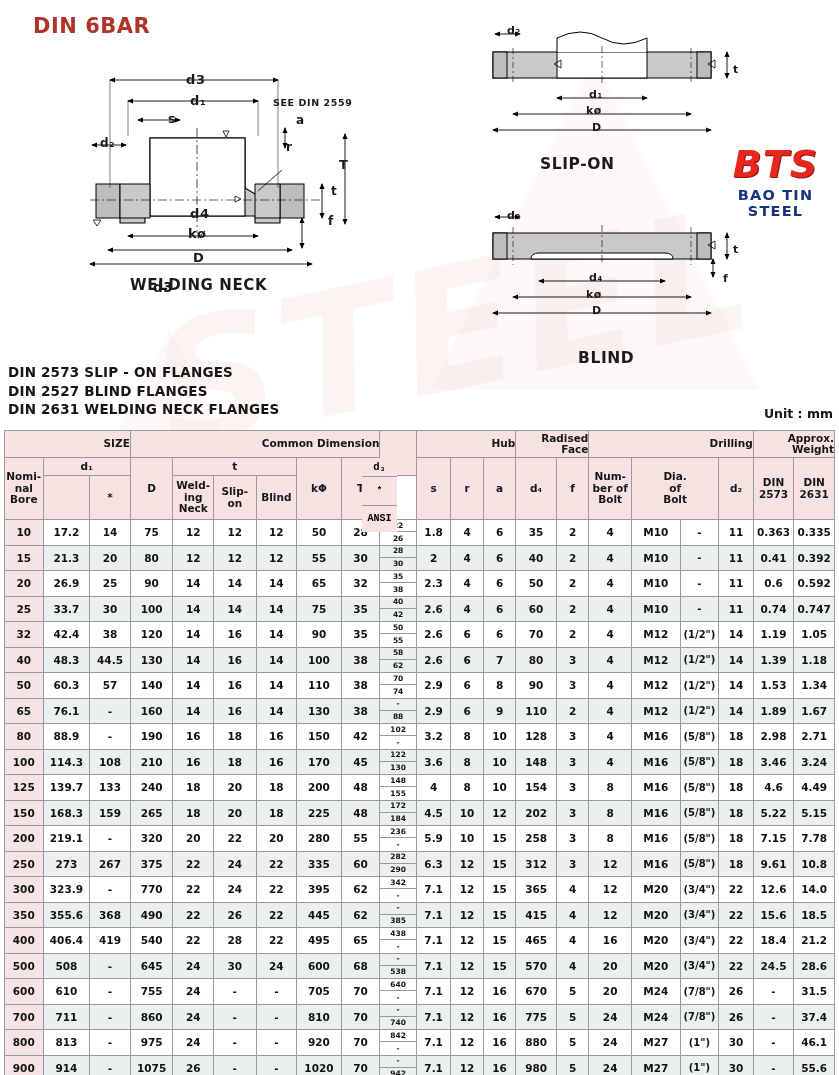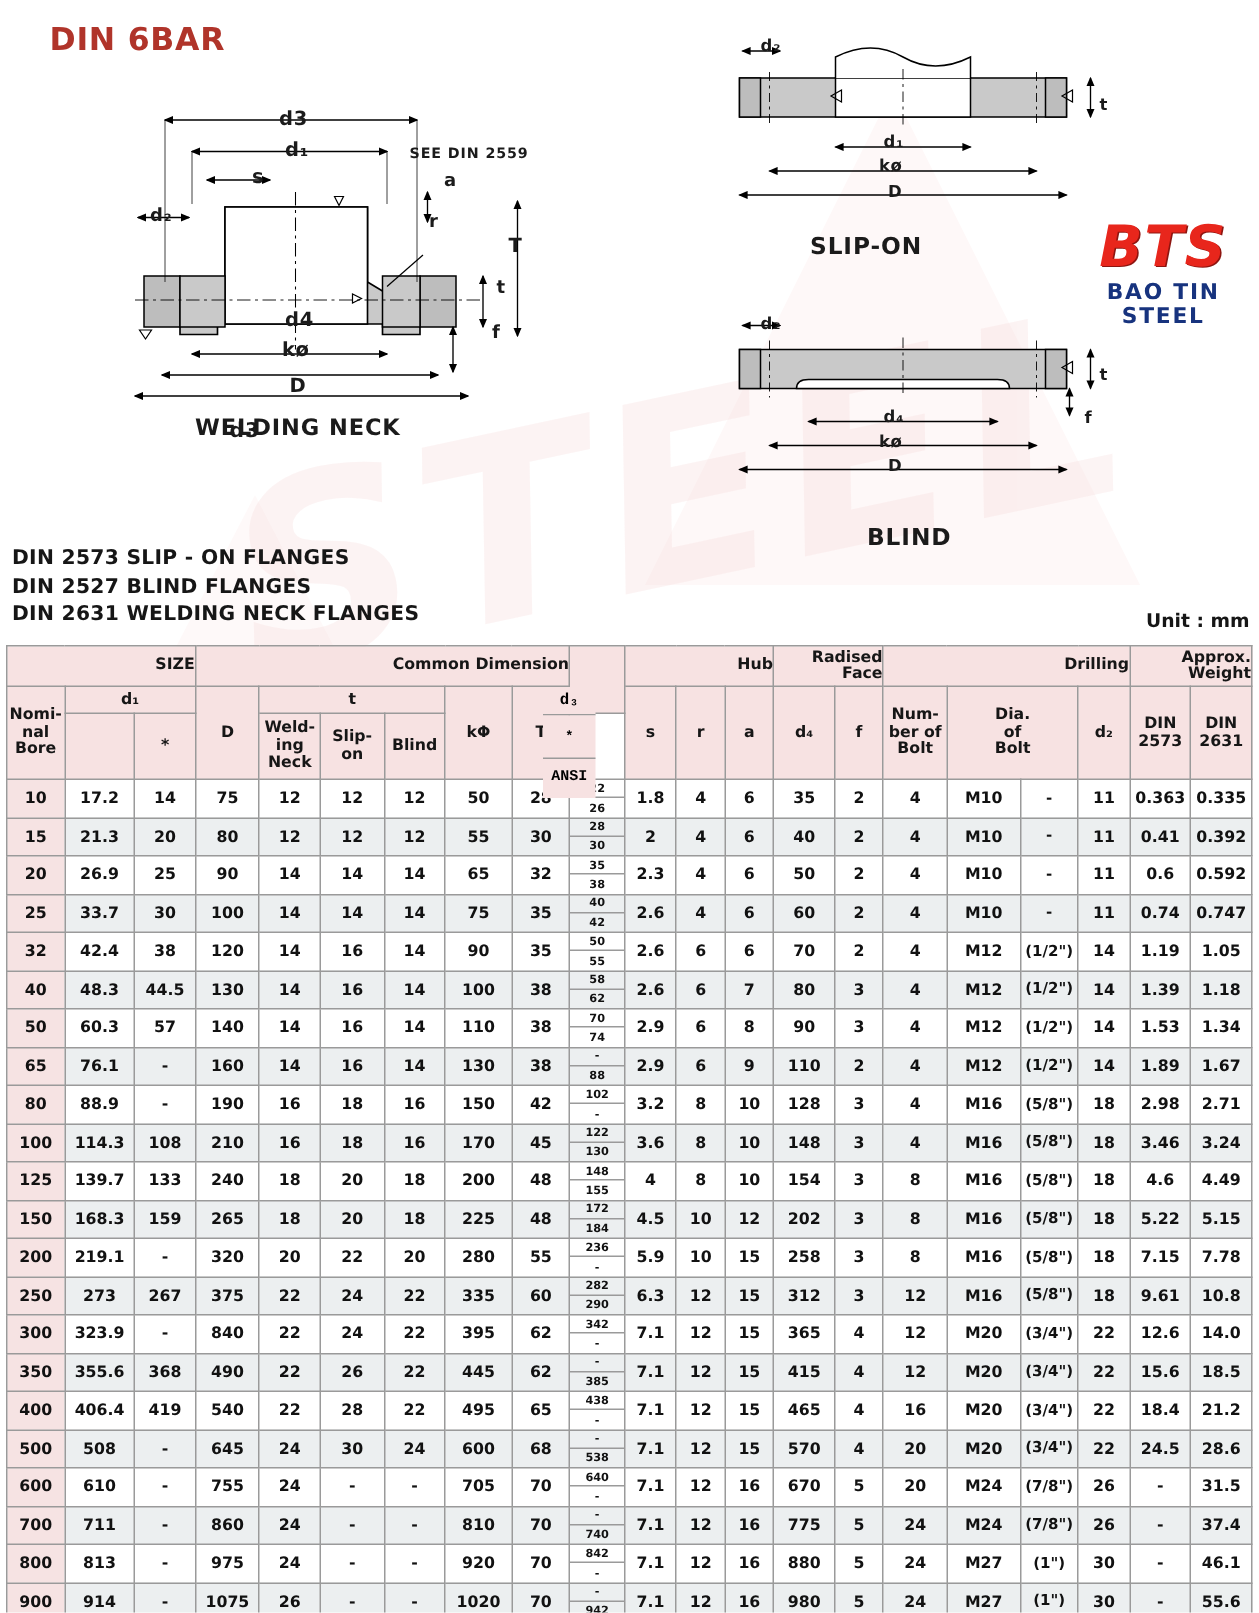--- a/index.html
+++ b/index.html
@@ -744,21 +744,21 @@
             <td>M16</td>
             <td style="font-size: 10px;">(5/8")</td>
             <td>18</td>
             <td>9.61</td>
             <td>10.8</td>
           </tr>
           <tr class="odd">
             <td class="nb">300</td>
             <td>323.9</td>
             <td>-</td>
-            <td>840</td>
+            <td>770</td>
             <td>22</td>
             <td>24</td>
             <td>22</td>
             <td>395</td>
             <td>62</td>
             <td class="d3cell">
               <div class="d3box">
                 <span class="top">342</span>
                 <span>-</span>
               </div>

